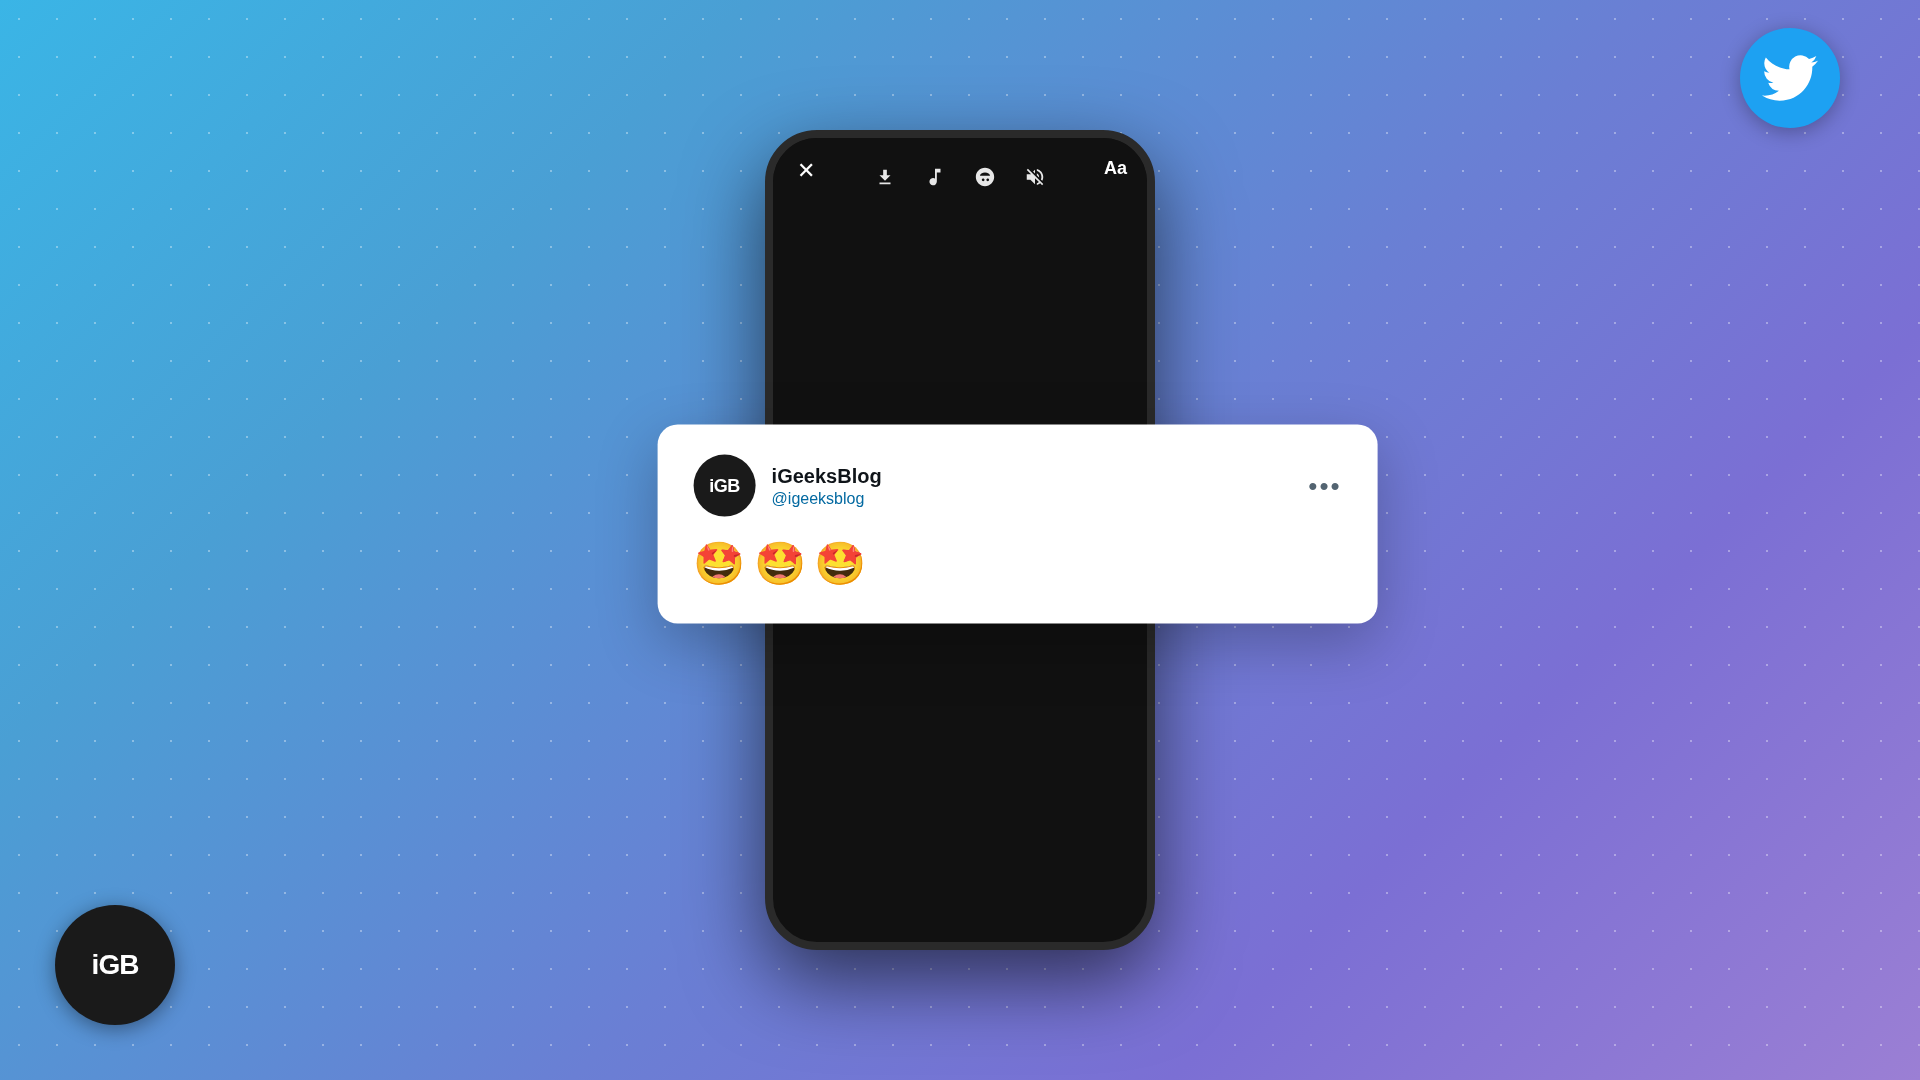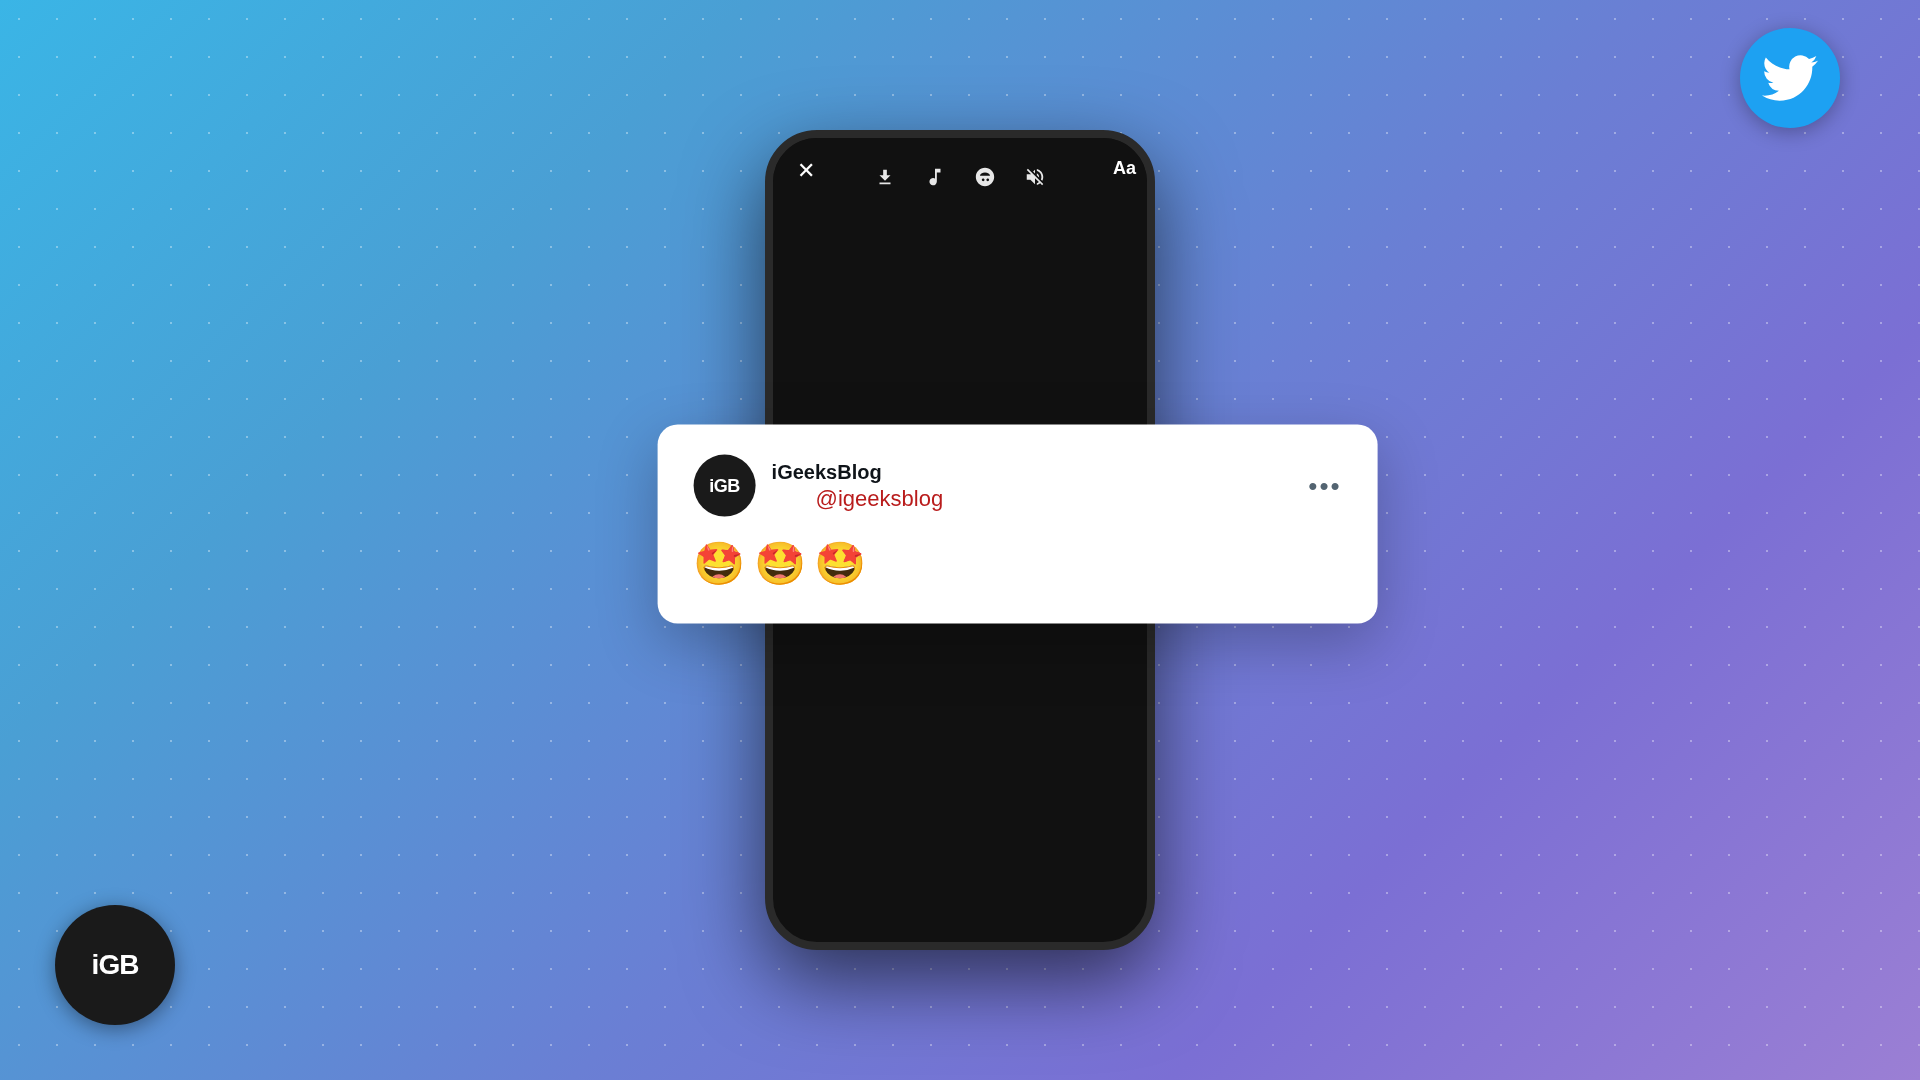--- a/index.html
+++ b/index.html
@@ -112,21 +112,21 @@
       position: absolute;
       left: 24px;
       top: 20px;
       color: #fff;
       font-size: 22px;
       font-weight: 300;
     }
 
     .toolbar-aa {
       position: absolute;
-      right: 11px;
+      right: 20px;
       top: 20px;
       color: #fff;
       font-size: 18px;
       font-weight: 600;
     }
 
     
     .phone-screen-bottom {
       background: #111;
       height: 280px;
@@ -255,24 +255,23 @@
       display: flex;
       align-items: center;
       gap: 6px;
     }
 
     .apple-icon {
       font-size: 18px;
     }
 
     .tweet-handle {
-      font-size: 22px;
-      color: #b91c1c;
+      font-size: 16px;
+      color: #0369a1;
       margin-top: 2px;
-      margin-left: 44px;
     }
 
     .tweet-more {
       font-size: 26px;
       color: #536471;
       letter-spacing: 2px;
       line-height: 1;
     }
 
     .tweet-content {

